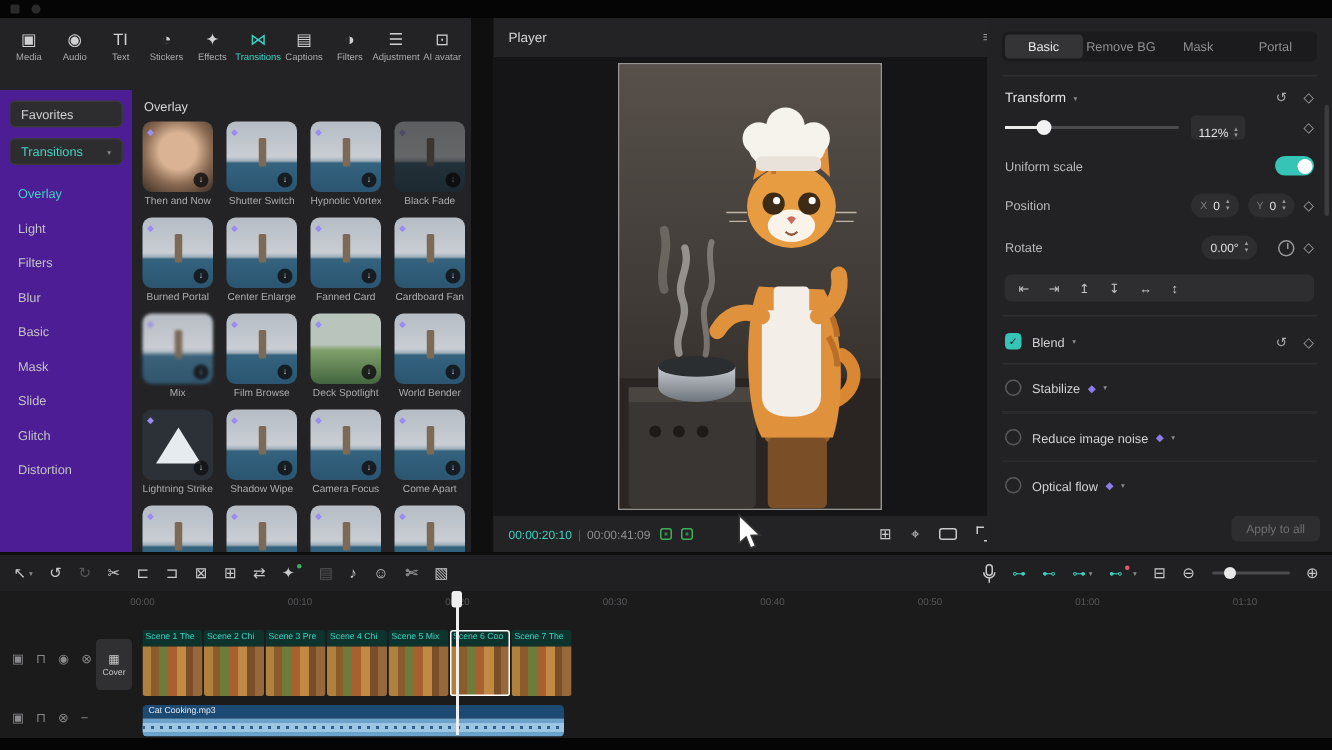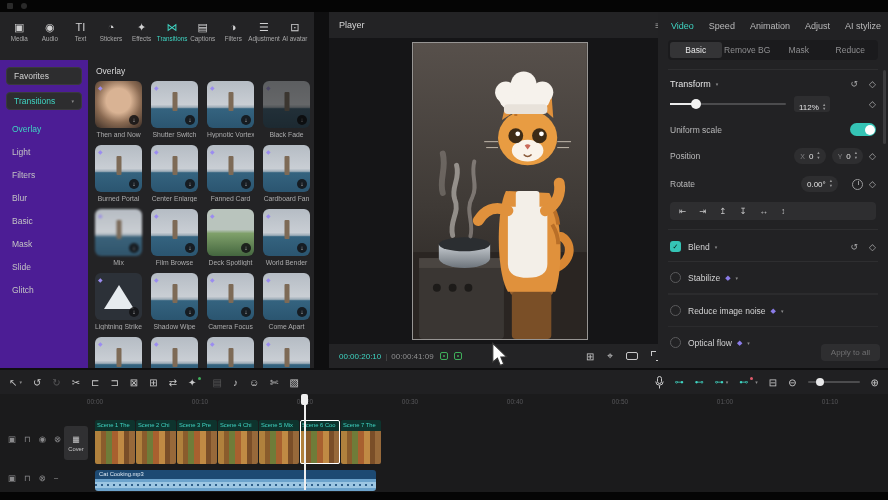--- a/index.html
+++ b/index.html
@@ -211,20 +211,21 @@
             <span class="chev">▾</span>
           </div>
         <div class="side-item active">Overlay</div>
         <div class="side-item">Light</div>
         <div class="side-item">Filters</div>
         <div class="side-item">Blur</div>
         <div class="side-item">Basic</div>
         <div class="side-item">Mask</div>
         <div class="side-item">Slide</div>
         <div class="side-item">Glitch</div>
+        <div class="side-item">Distortion</div>
       </aside>
 
       <div class="grid-area">
         <div class="grid-header">Overlay</div>
         <div class="grid">
           <div class="cell">
               <div class="thumb t-face">
                 <span class="vip">◆</span>
                 <span class="dl">↓</span>
               </div>
@@ -432,32 +433,25 @@
           <span class="ratio-ic"></span>
           <span class="fs-ic"></span>
         </div>
       </div>
       <svg class="cursor" viewBox="0 0 12 18">
         <path d="M1 1 L1 14 L4.2 11.2 L6.2 16.2 L8.6 15.2 L6.6 10.4 L10.6 10.2 Z" fill="#ffffff" stroke="#333333" stroke-width="0.8"></path>
       </svg>
     </section>
 
     <section class="inspector">
-      <div class="insp-tabs">
-        <span class="insp-tab active">Video</span>
-        <span class="insp-tab">Speed</span>
-        <span class="insp-tab">Animation</span>
-        <span class="insp-tab">Adjust</span>
-        <span class="insp-tab">AI stylize</span>
-      </div>
       <div class="insp-subtabs">
         <span class="subtab active">Basic</span>
         <span class="subtab">Remove BG</span>
         <span class="subtab">Mask</span>
-        <span class="subtab">Reduce</span>
+        <span class="subtab">Portal</span>
       </div>
       <div class="insp-div"></div>
 
       <div class="row sec-head">
         <span class="sec-title">Transform</span>
         <span class="chev2">▾</span>
         <span class="hicons">
           <span>↺</span>
           <span>◇</span>
         </span>

